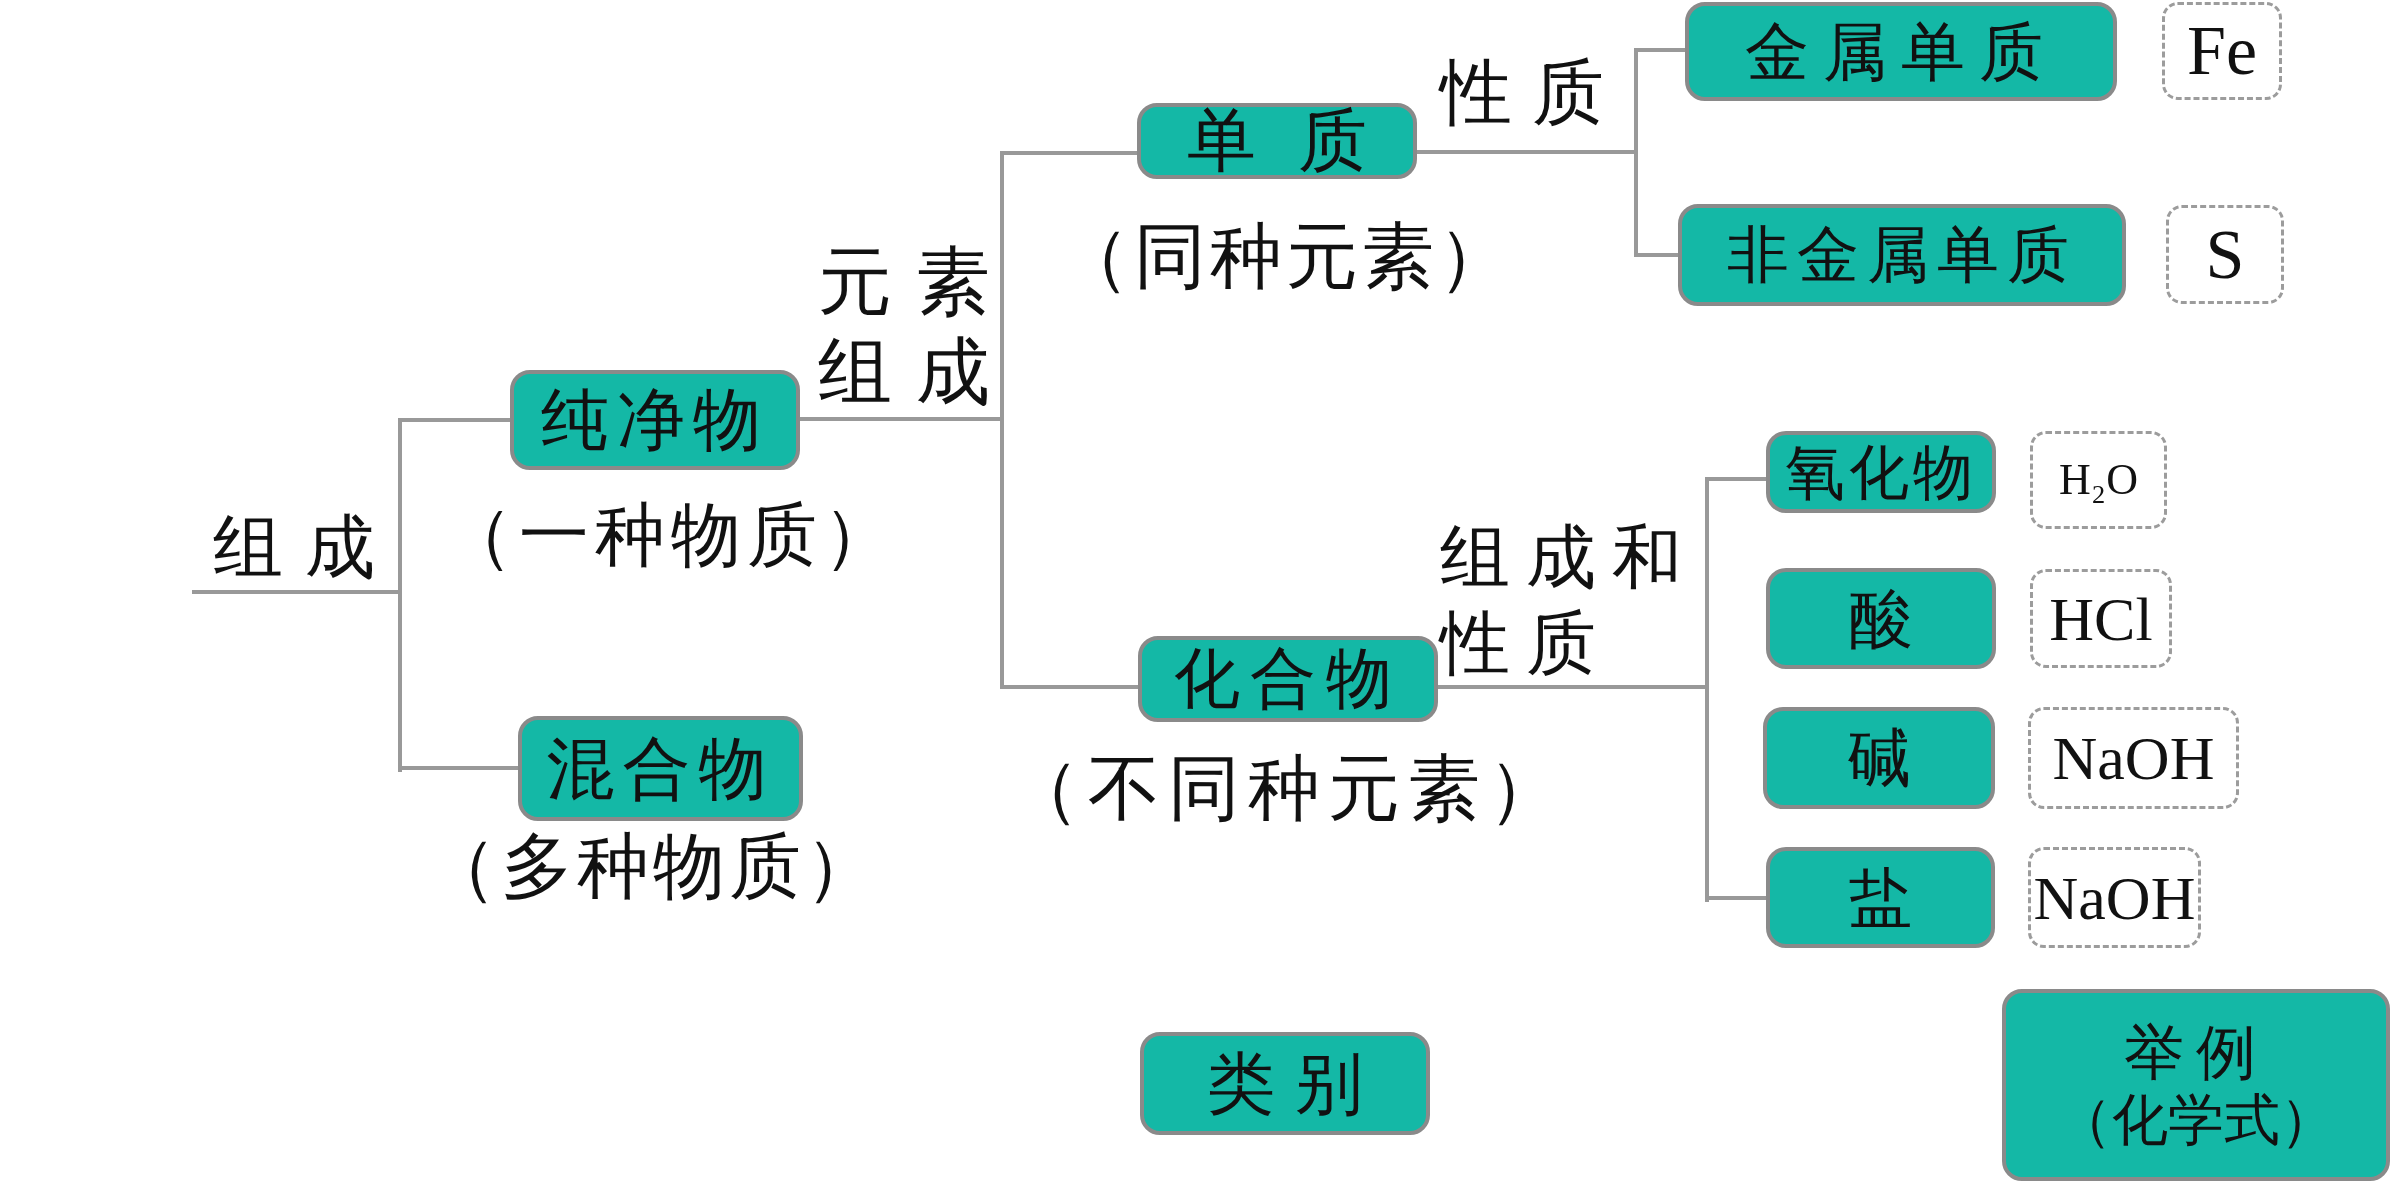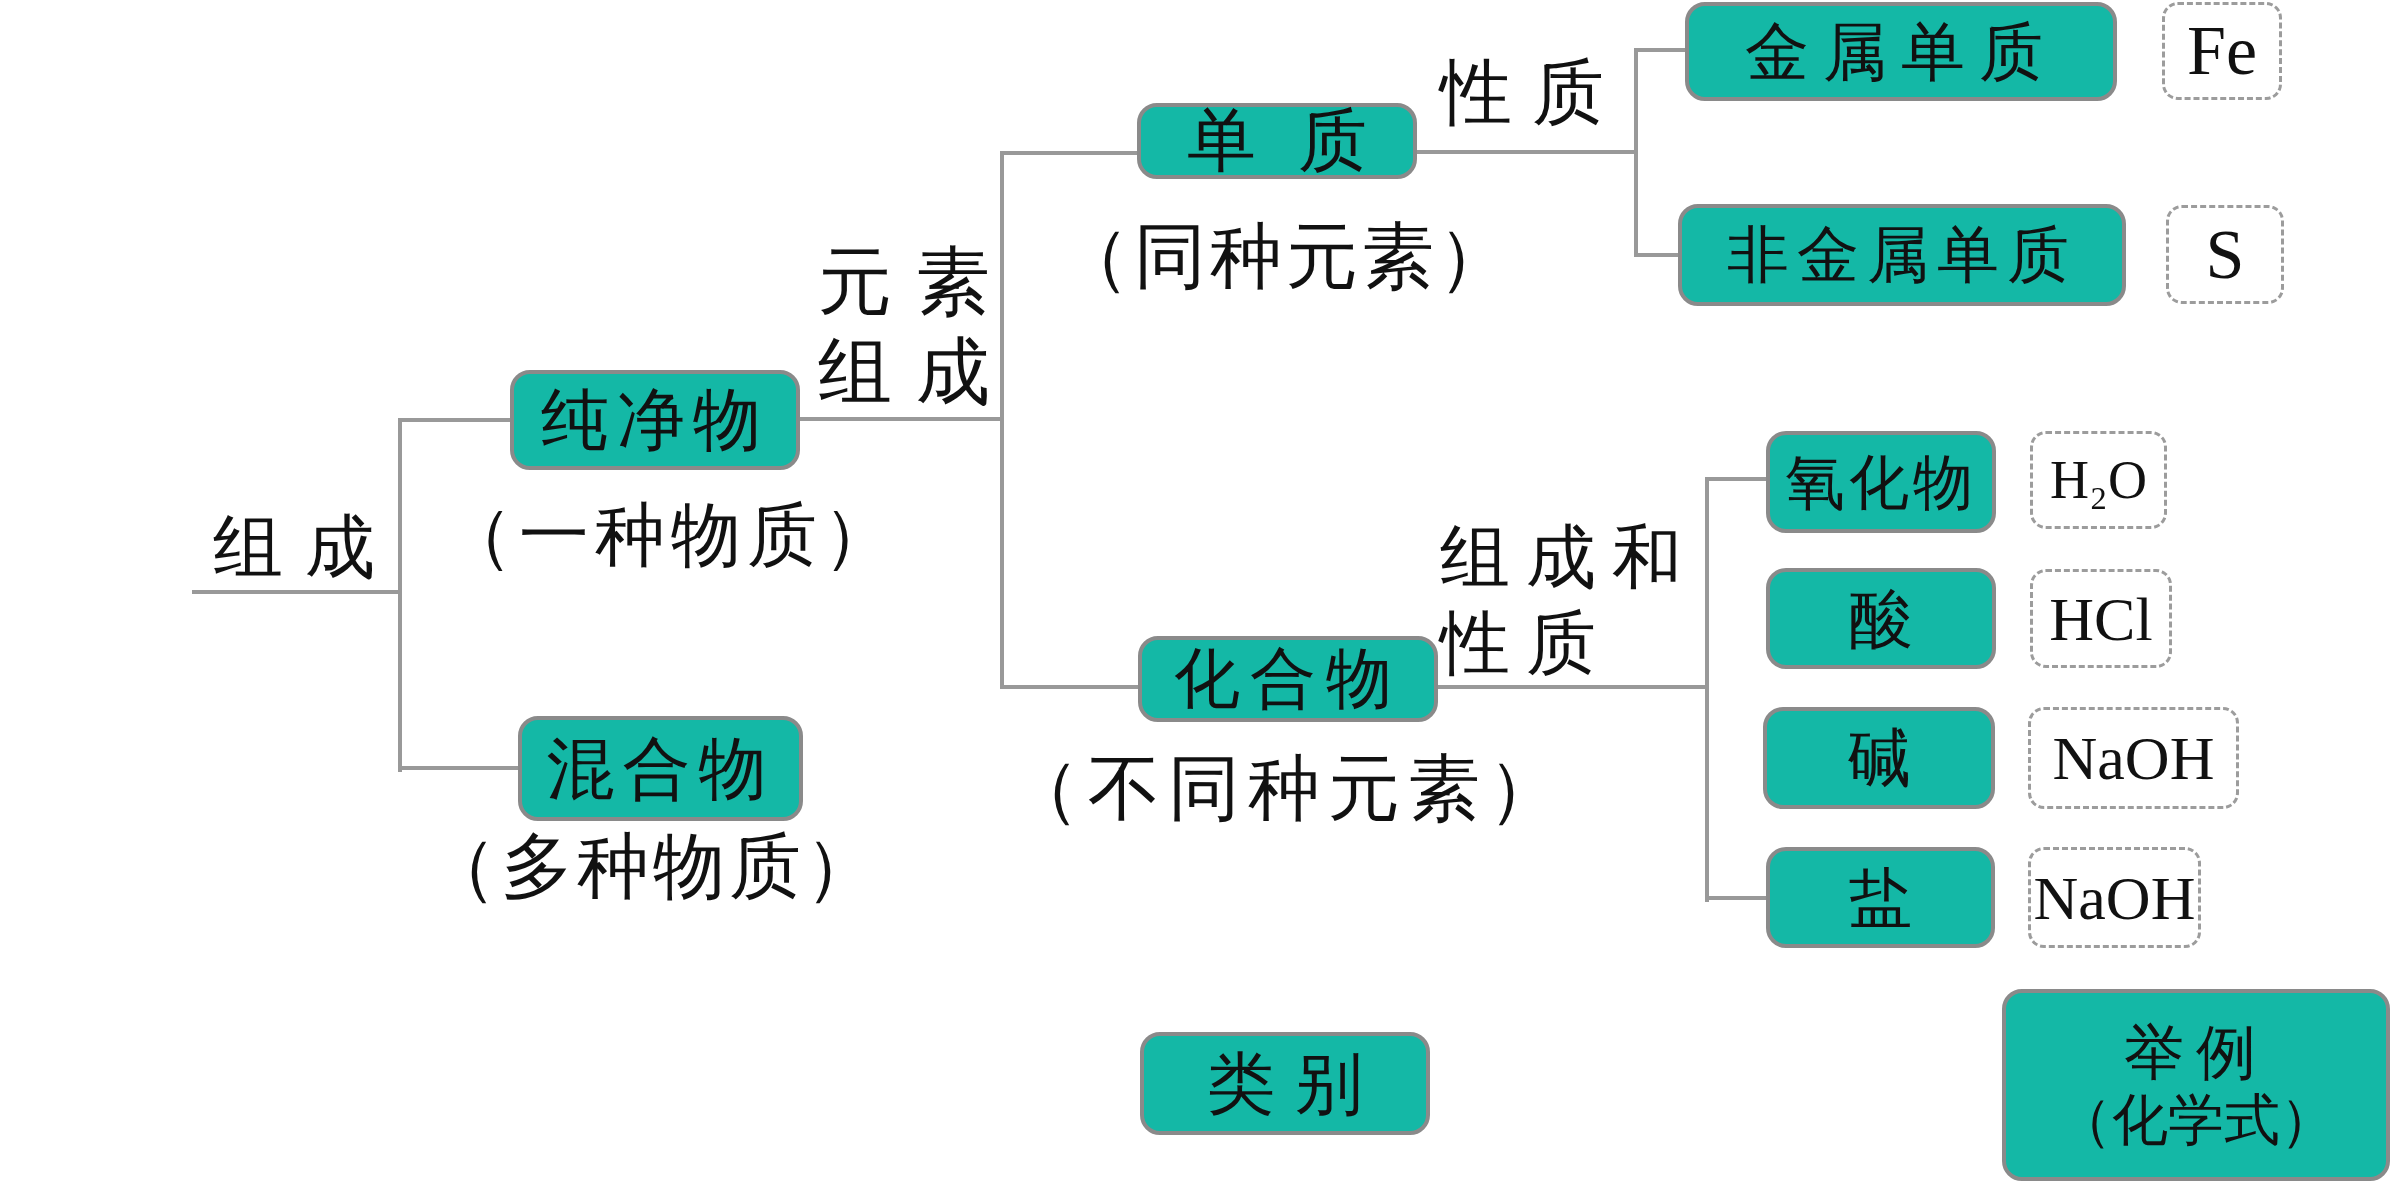--- a/index.html
+++ b/index.html
@@ -78,40 +78,40 @@
     <span>化合物</span>
   </div>
   <div class="cap" style="left:1008px;top:752px;font-size:72px;letter-spacing:8px;">（不同种元素）</div>
 
   <div class="node" style="left:1685px;top:2px;width:432px;height:99px;font-size:64px;letter-spacing:14px;">
     <span>金属单质</span>
   </div>
   <div class="node" style="left:1678px;top:204px;width:448px;height:102px;font-size:62px;letter-spacing:8px;">
     <span>非金属单质</span>
   </div>
-  <div class="node" style="left:1766px;top:431px;width:230px;height:102px;font-size:60px;letter-spacing:4px;">
+  <div class="node" style="left:1766px;top:431px;width:230px;height:82px;font-size:60px;letter-spacing:4px;">
     <span>氧化物</span>
   </div>
   <div class="node" style="left:1766px;top:568px;width:230px;height:101px;font-size:64px;">
     <span>酸</span>
   </div>
   <div class="node" style="left:1763px;top:707px;width:232px;height:102px;font-size:64px;">
     <span>碱</span>
   </div>
   <div class="node" style="left:1766px;top:847px;width:229px;height:101px;font-size:64px;">
     <span>盐</span>
   </div>
 
   <div class="example" style="left:2162px;top:2px;width:120px;height:98px;font-size:70px;">
     <span>Fe</span>
   </div>
   <div class="example" style="left:2166px;top:205px;width:118px;height:99px;font-size:70px;">
     <span>S</span>
   </div>
-  <div class="example" style="left:2030px;top:431px;width:137px;height:98px;font-size:54px;">
+  <div class="example" style="left:2030px;top:431px;width:137px;height:98px;font-size:44px;">
     <span>H₂O</span>
   </div>
   <div class="example" style="left:2030px;top:569px;width:142px;height:99px;font-size:62px;">
     <span>HCl</span>
   </div>
   <div class="example" style="left:2028px;top:707px;width:211px;height:102px;font-size:62px;">
     <span>NaOH</span>
   </div>
   <div class="example" style="left:2028px;top:847px;width:173px;height:101px;font-size:62px;">
     <span>NaOH</span>

